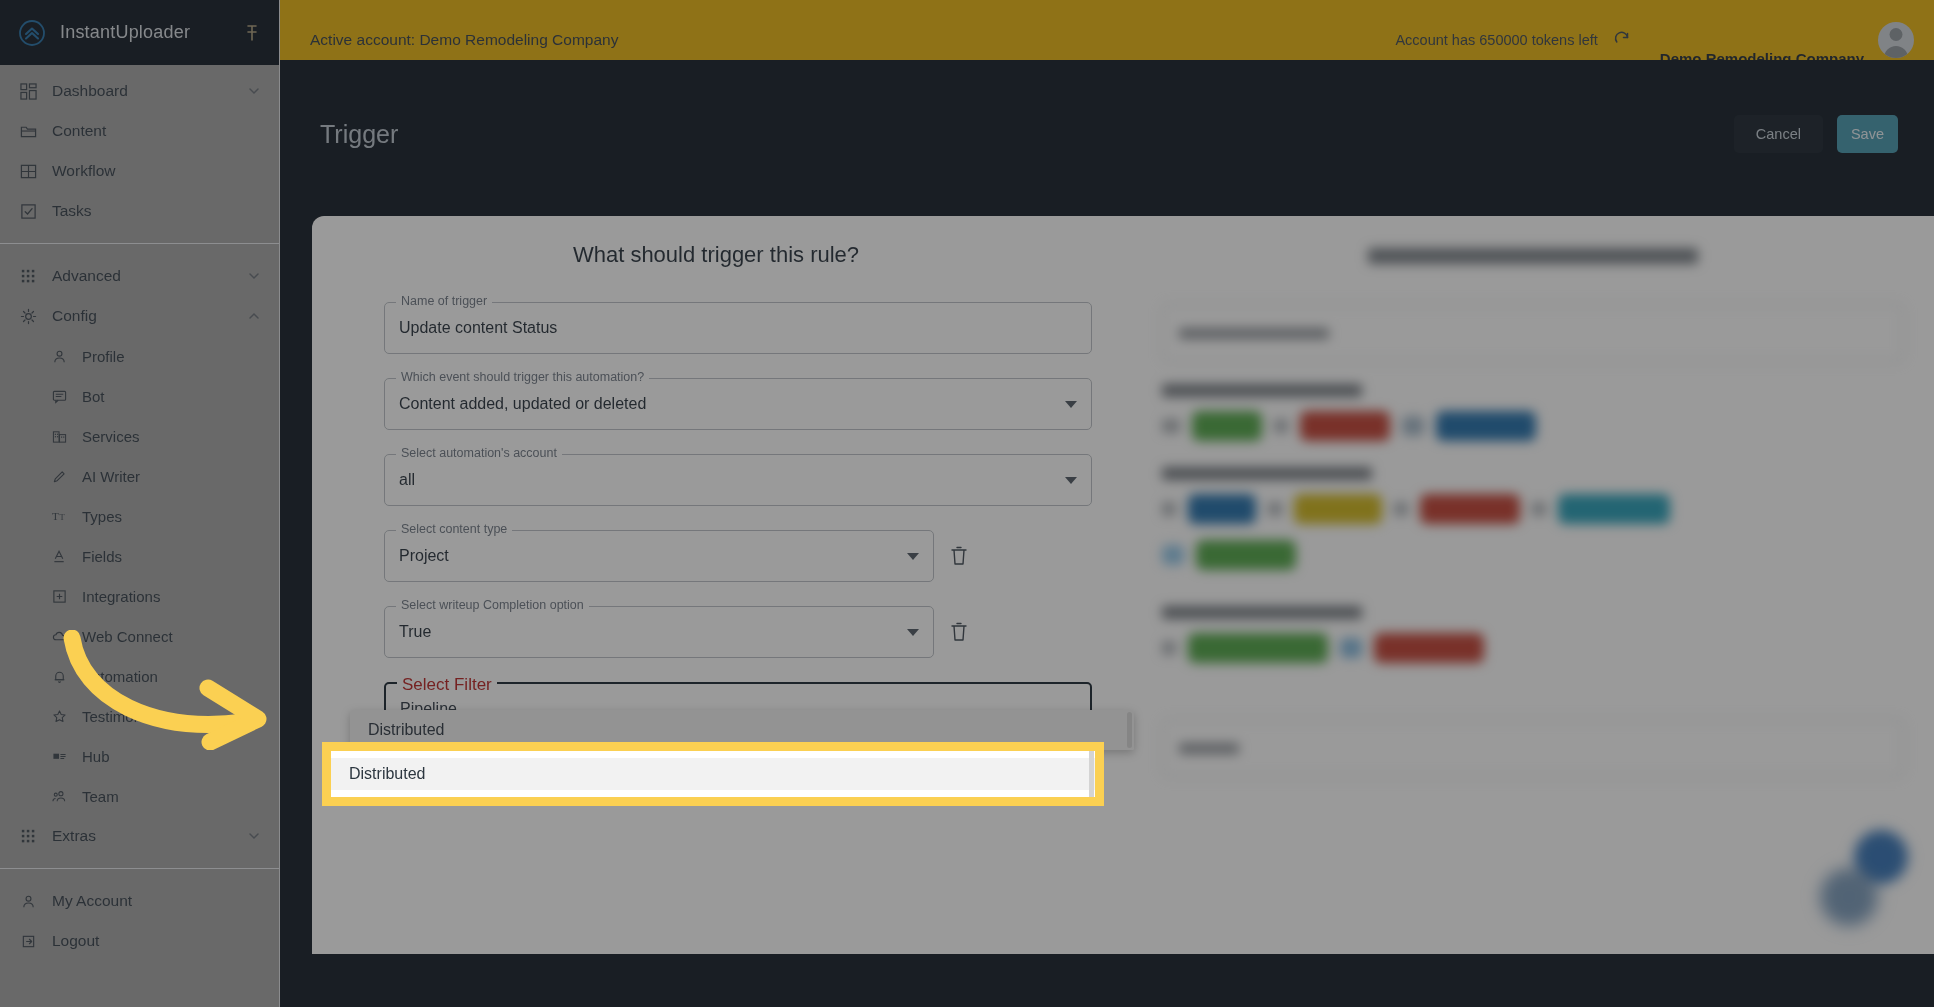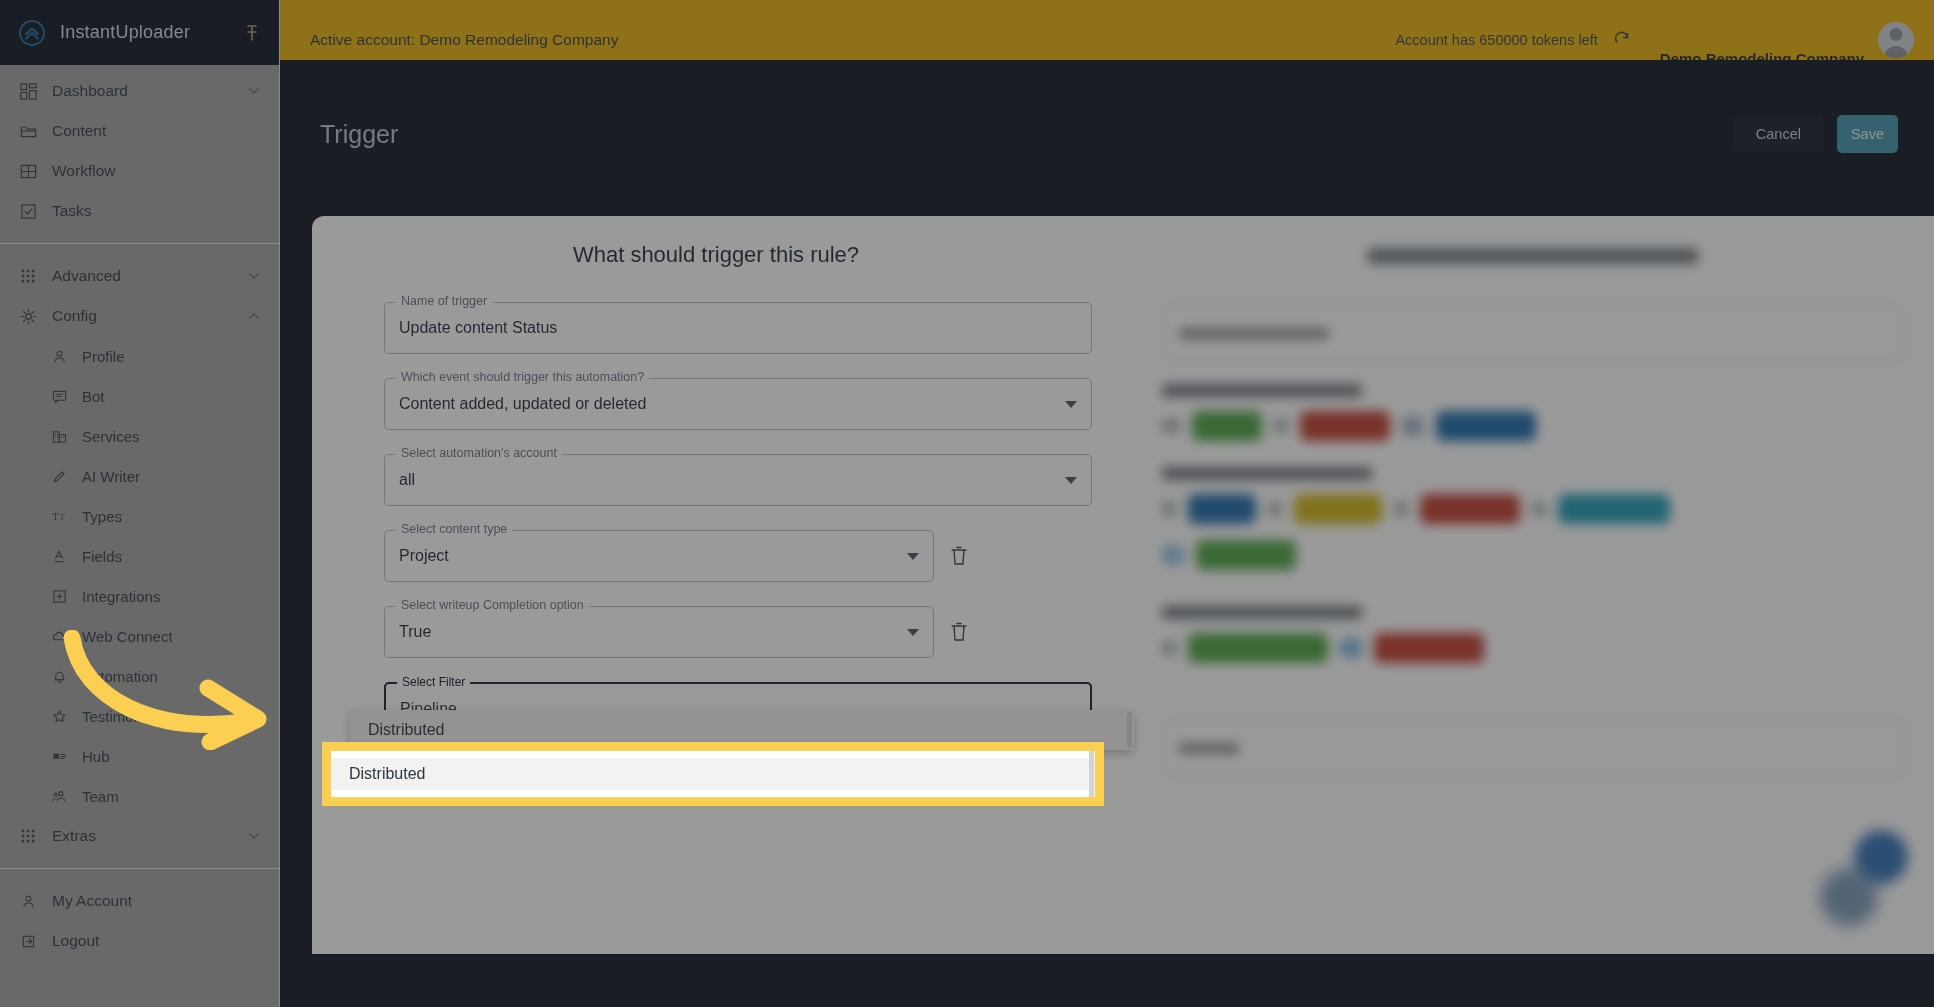--- a/index.html
+++ b/index.html
@@ -147,21 +147,21 @@
     width: 26px; height: 30px; flex: 0 0 26px;
     cursor: pointer; display:flex; align-items:center; justify-content:center;
   }
 
   
   .select-open-wrap { position: relative; }
   .select-open-box {
     border: 2px solid #13202c; border-radius: 5px;
     height: 106px; position: relative; background: transparent;
   }
-  .select-open-box .field-legend { color: #0f172a; font-size: 12px; }
+  .select-open-box .field-legend { color: #b91c1c; font-size: 17px; }
   .opt-behind {
     position: absolute; left: 14px; font-size: 16px; color: #2a3440;
   }
   .opt-behind.o1 { top: 16px; }
   .opt-behind.o2 { top: 67px; }
 
   
   .dropdown-pop {
     position: absolute;
     left: 10px; top: 28px;

